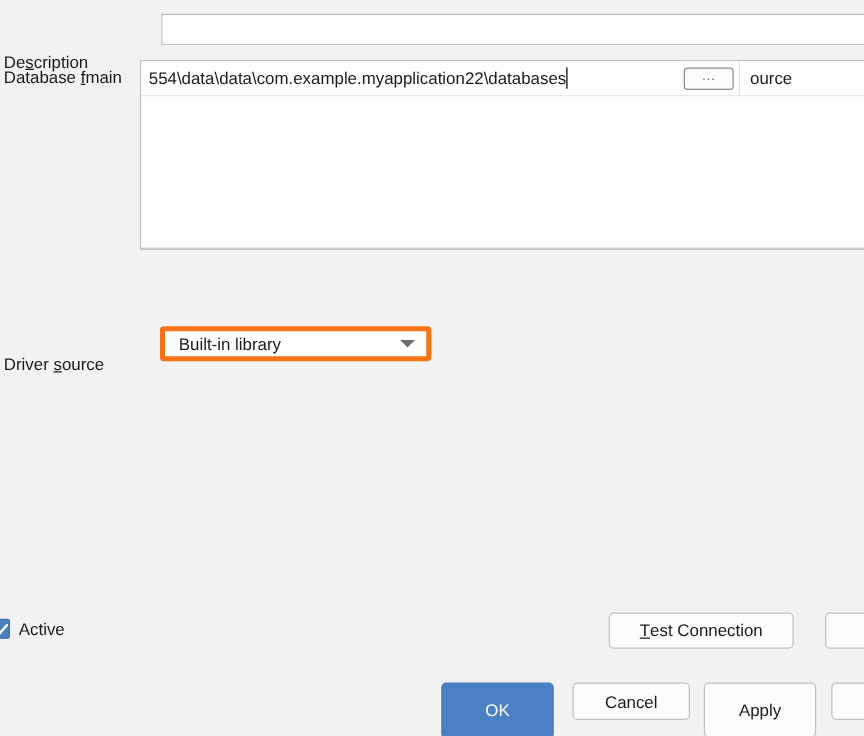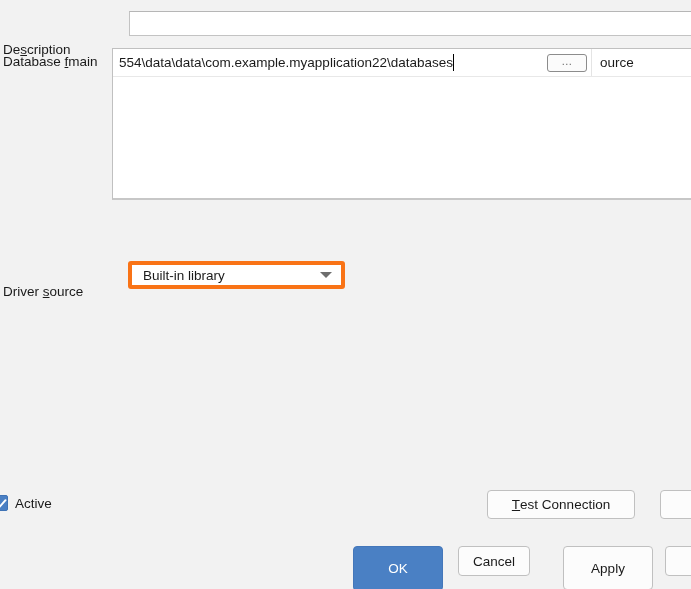--- a/index.html
+++ b/index.html
@@ -210,21 +210,21 @@
     border-color: #4477ba;
     color: #ffffff;
   }
 
   #btn-test { left: 487px; top: 490px; width: 148px; height: 29px; }
   #btn-test-extra {
     left: 660px; top: 490px; width: 60px; height: 29px;
     border-radius: 4px;
   }
   #btn-ok     { left: 353px; top: 546px; width: 90px; height: 45px; }
-  #btn-cancel { left: 458px; top: 546px; width: 72px; height: 30px; }
+  #btn-cancel { left: 458px; top: 546px; width: 94px; height: 30px; }
   #btn-apply  { left: 563px; top: 546px; width: 90px; height: 44px; }
   #btn-extra  { left: 665px; top: 546px; width: 60px; height: 30px; }
 </style>
 </head>
 <body>
 
 <div class="label" id="desc-label"><span>De</span><span class="mn">s</span><span>cription</span></div>
 
 <input id="desc-input" type="text" value="" style="">
 

